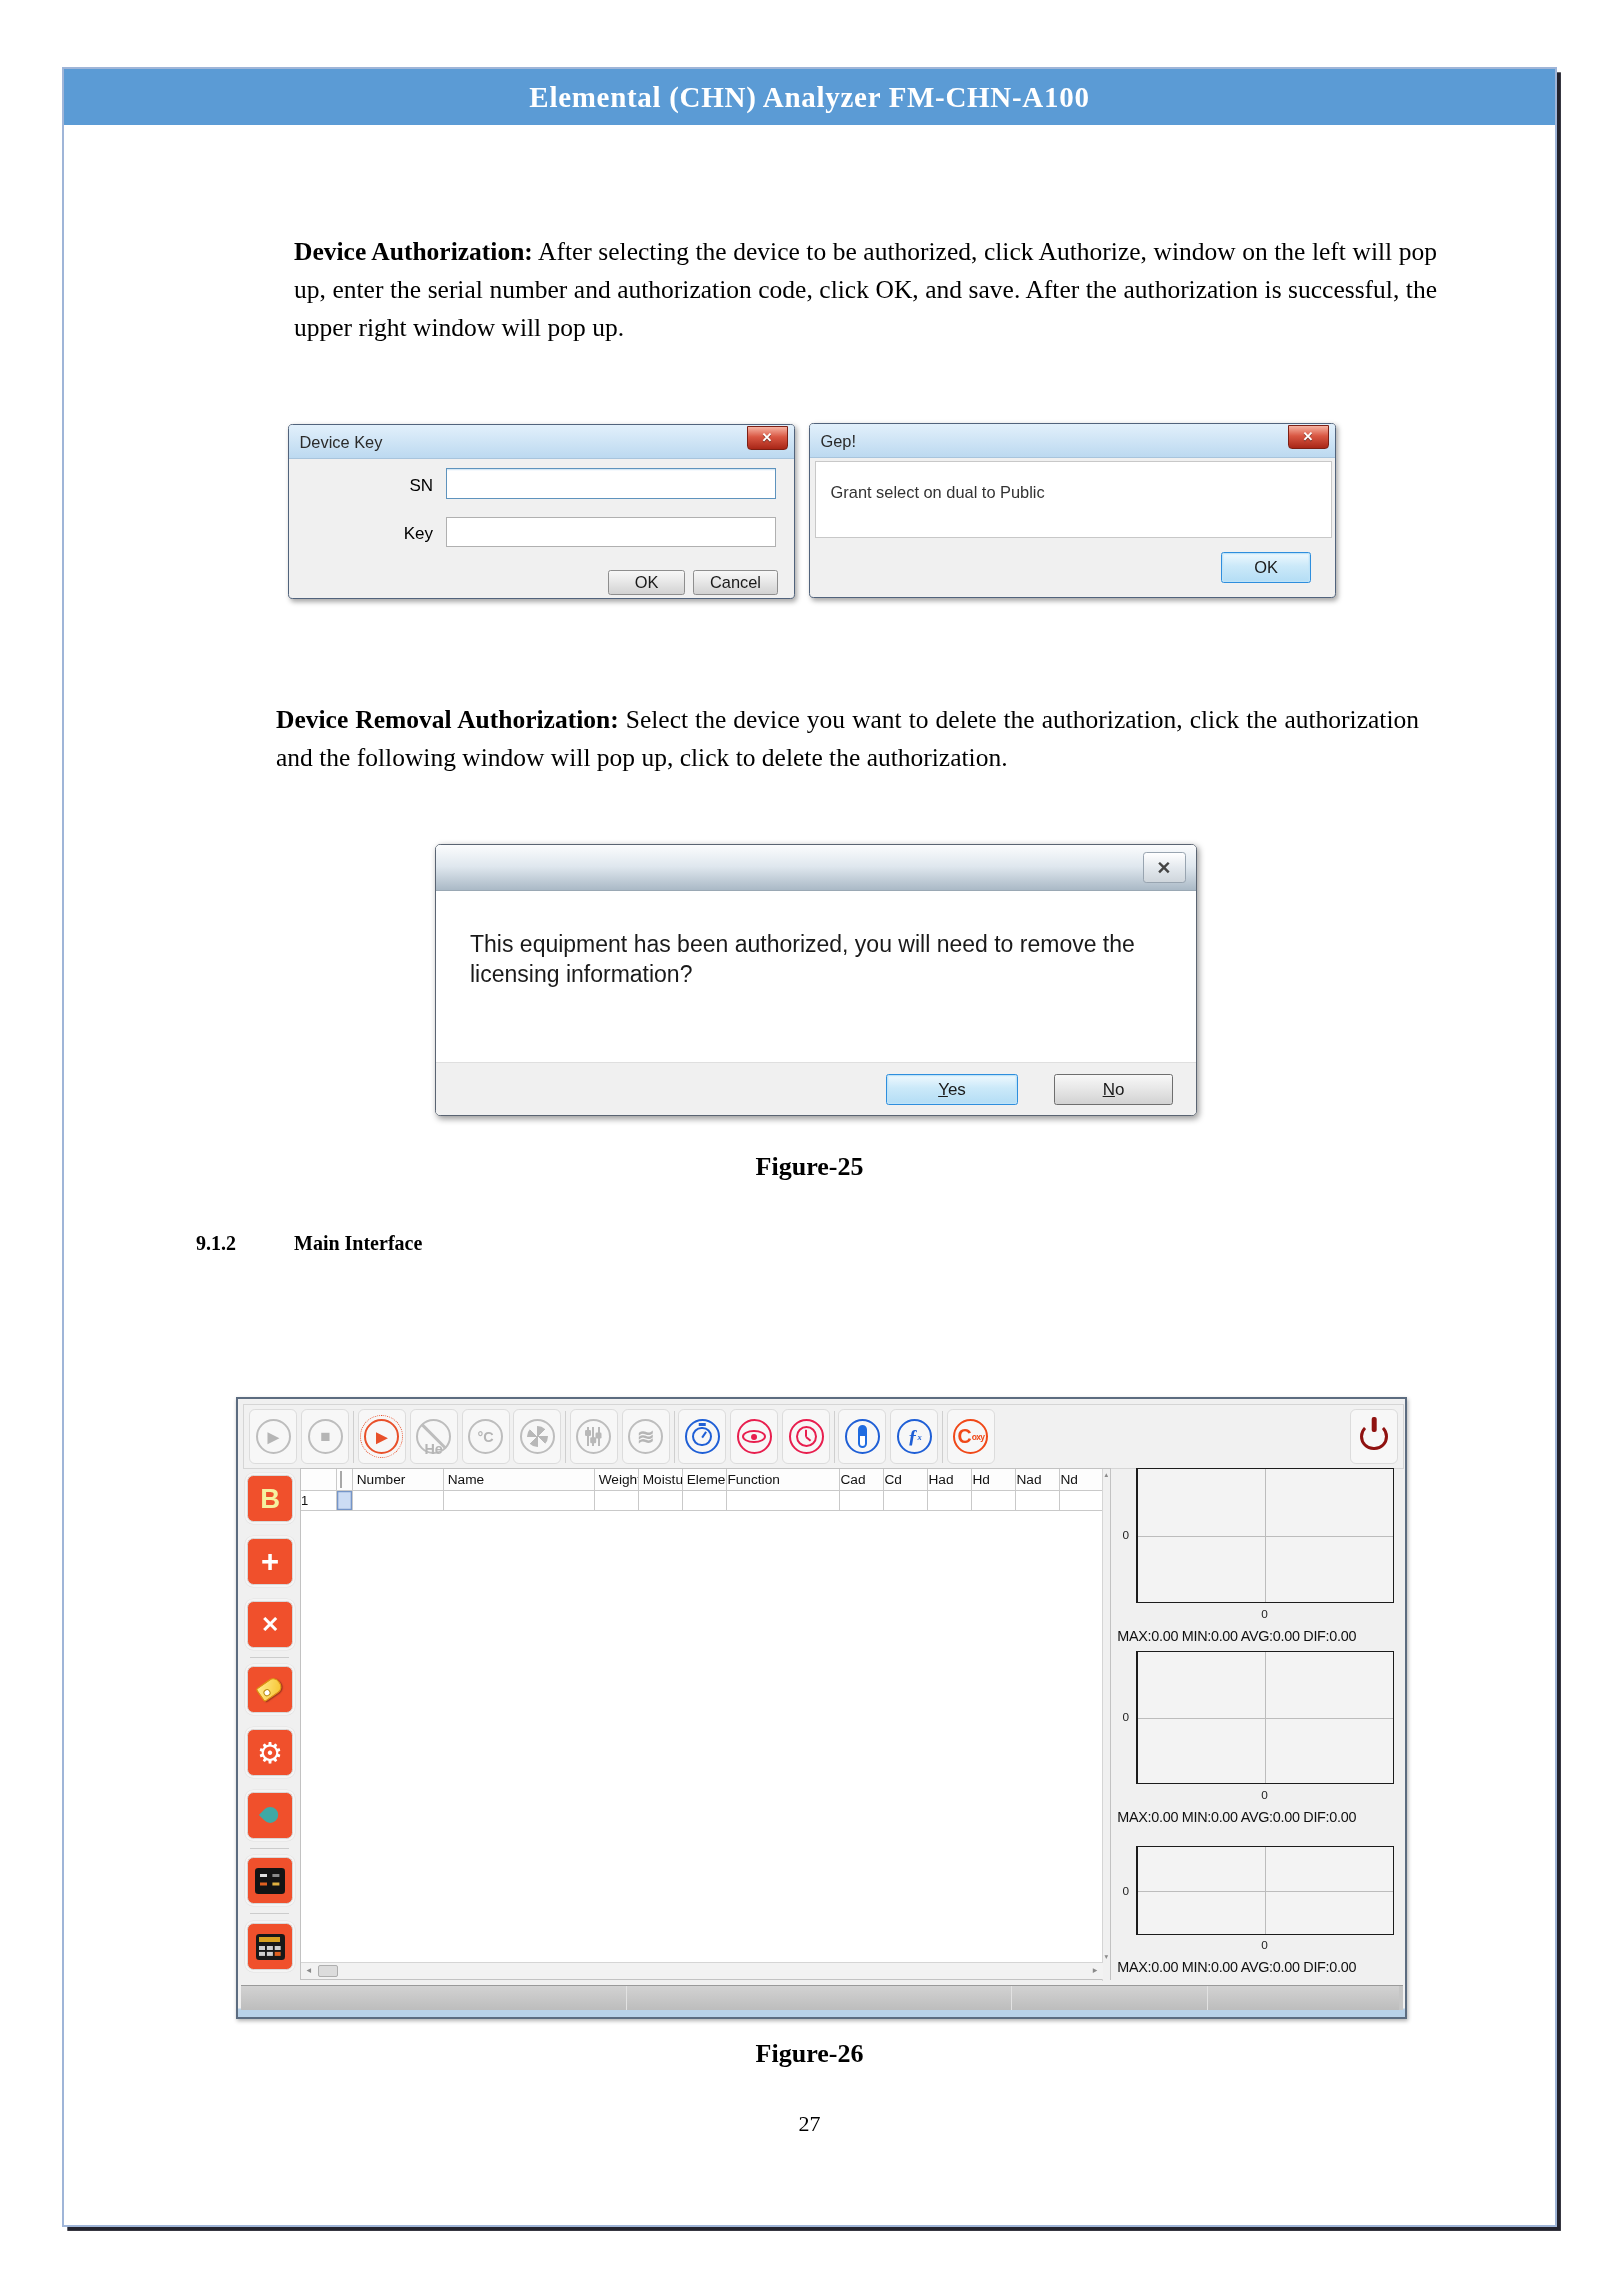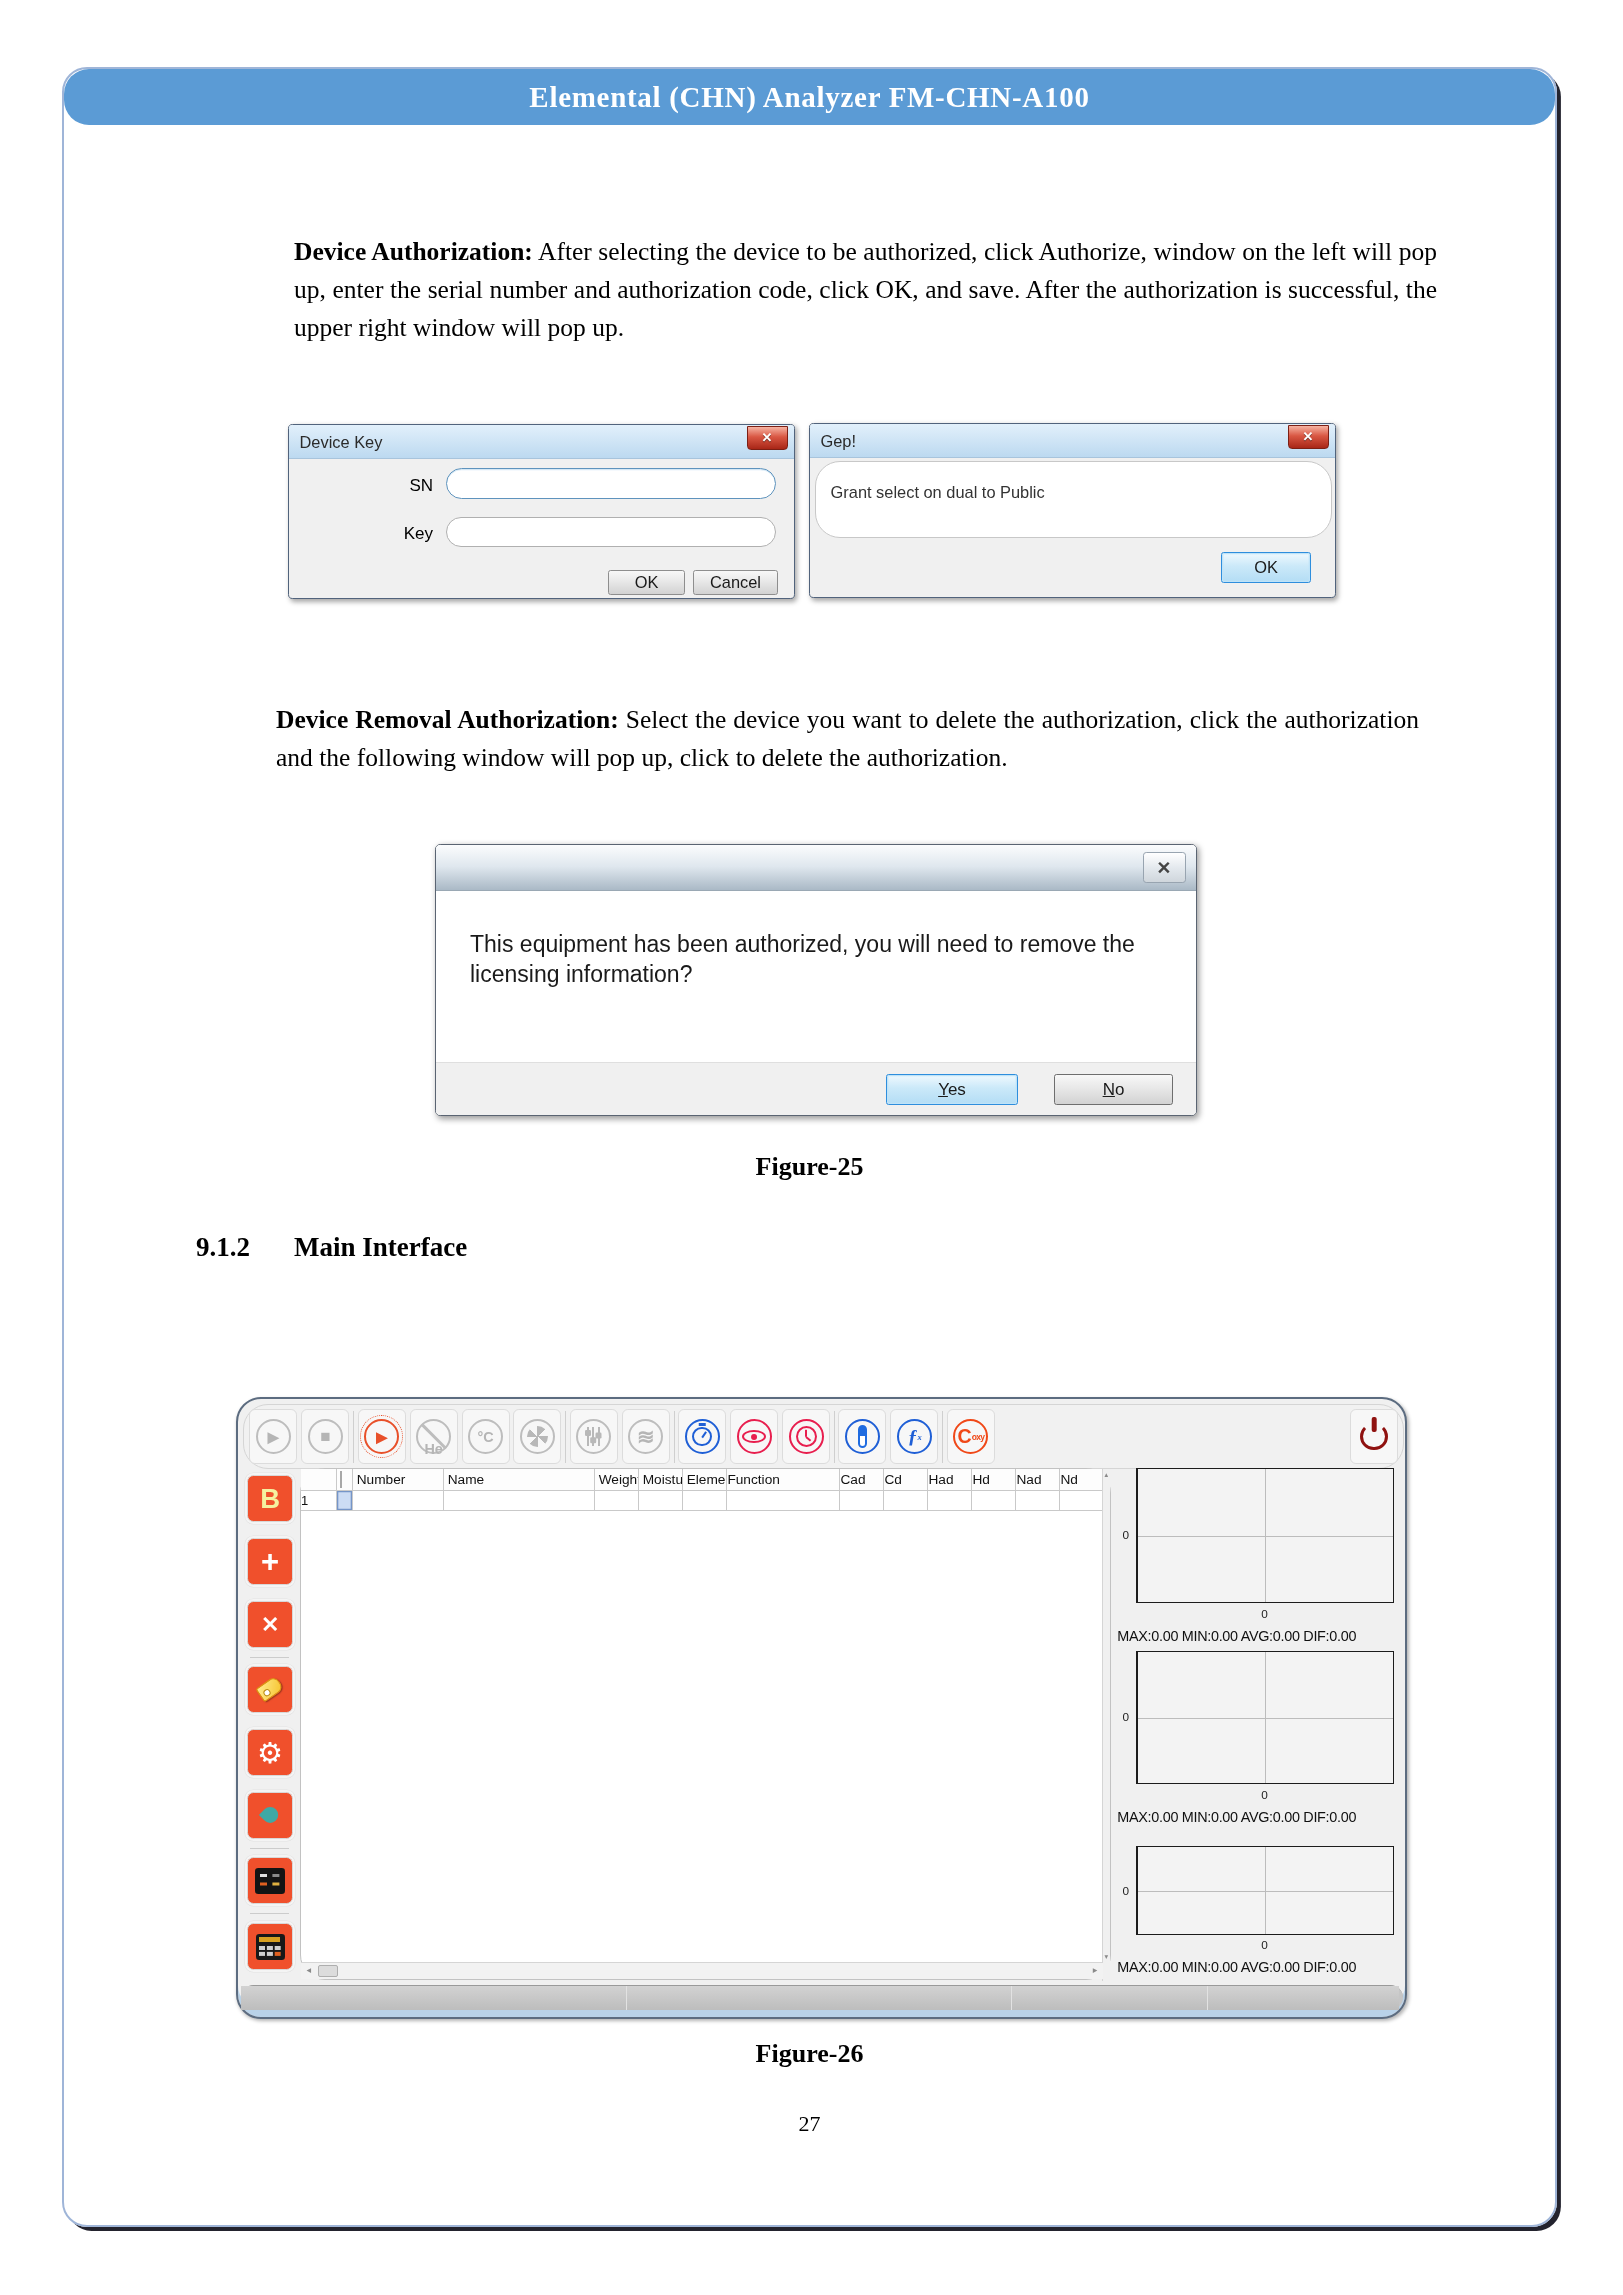--- a/index.html
+++ b/index.html
@@ -1,31 +1,31 @@
 <!DOCTYPE html>
 <html style="font-size:10.5px"><head>
 <meta charset="utf-8">
 <style>
   * { box-sizing: border-box; margin: 0; padding: 0; }
   html,body { background:#ffffff; }
   .page { position:relative; width:1623px; height:2295px; background:#ffffff;
           font-family:"Liberation Serif", serif; color:#000; overflow:hidden; }
-  .abs { position:absolute;border-radius:25px; }
+  .abs { position:absolute; }
 
   
   .frame { left:62px; top:67px; width:1495px; height:2160px;
            border:2px solid #9fb5d8; box-shadow:4.6px 4.6px 0 -0.7px #23232e; }
   .hdrband { left:64px; top:69px; width:1491px; height:56px; background:#5b9bd5;
              display:flex; align-items:center; justify-content:center; }
   .hdrband span { color:#ffffff; font-size:29px; font-weight:bold; letter-spacing:0.7px; }
 
   
   .para { font-size:25.5px; line-height:38px; text-align:justify; }
   .cap  { font-size:26px; font-weight:bold; text-align:center; }
-  .secnum, .sectitle { font-size:27px; font-weight:bold; }
+  .secnum, .sectitle { font-size:20px; font-weight:bold; }
   .pageno { font-size:22px; text-align:center; }
 
   
   .dlg { border:1.3px solid #51637c; border-radius:4.6px; background:#f0f0f0;
          box-shadow:2px 2.6px 5.2px rgba(0,0,0,.35); font-family:"Liberation Sans", sans-serif;padding-left:35px; }
   .dlg-tb { position:absolute; left:0; top:0; width:100%; height:34px;
             background:linear-gradient(#e2f0fb,#bcd9f0); border-radius:3.3px 3.3px 0 0;
             border-bottom:0.7px solid #a8c4dc; }
   .dlg-title { position:absolute; left:10.5px; top:7.9px; font-size:16.4px; color:#2b2b2b; }
   .btn-close-red { position:absolute; top:1.3px; right:6.5px; width:41px; height:23.6px;

